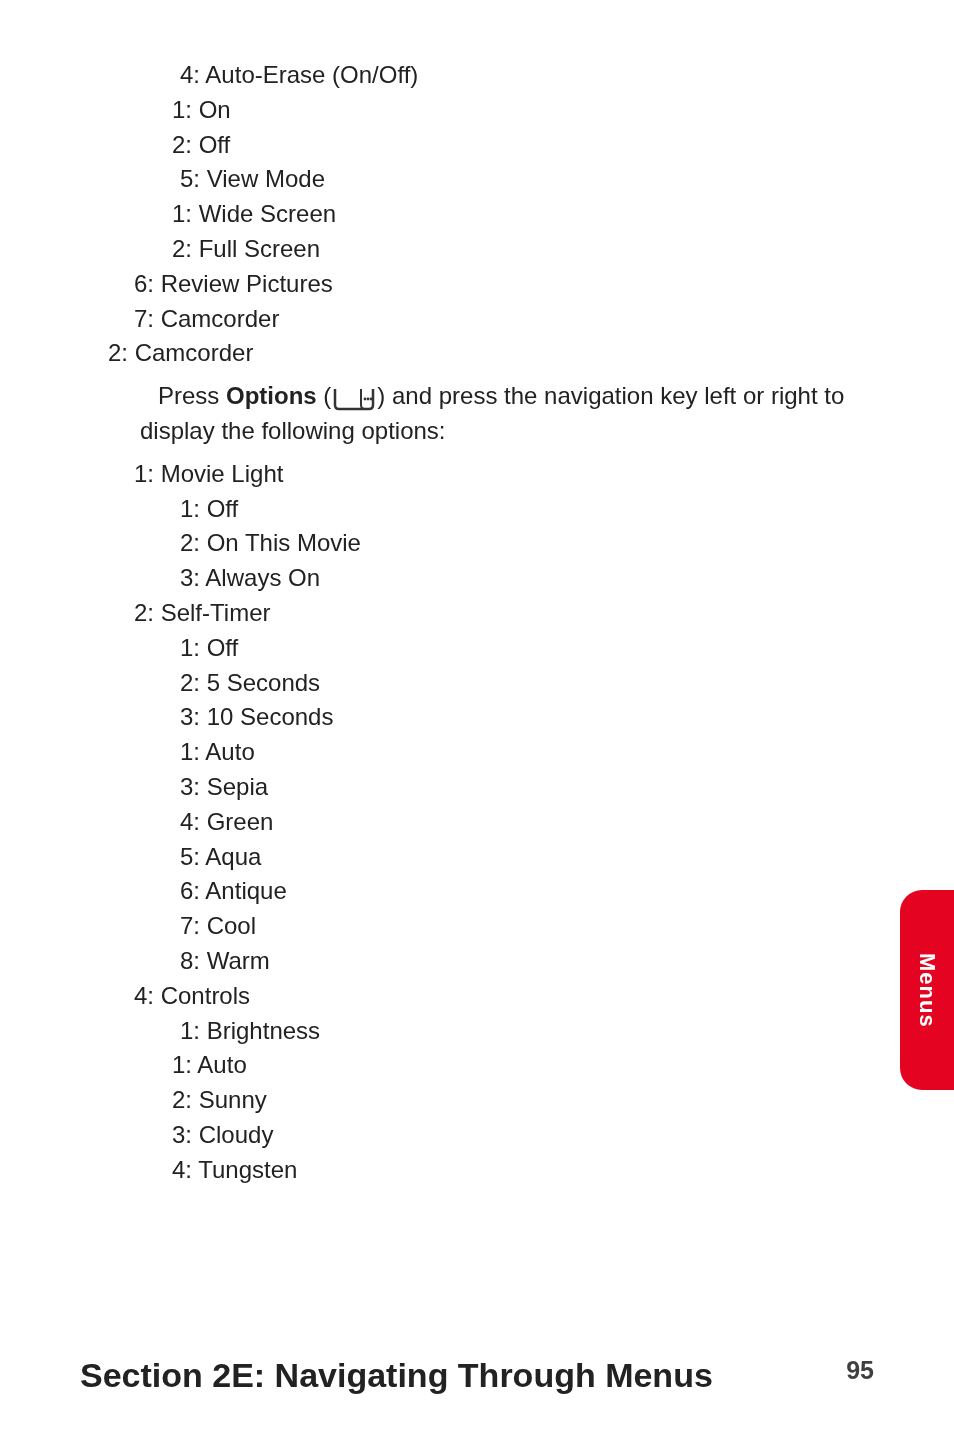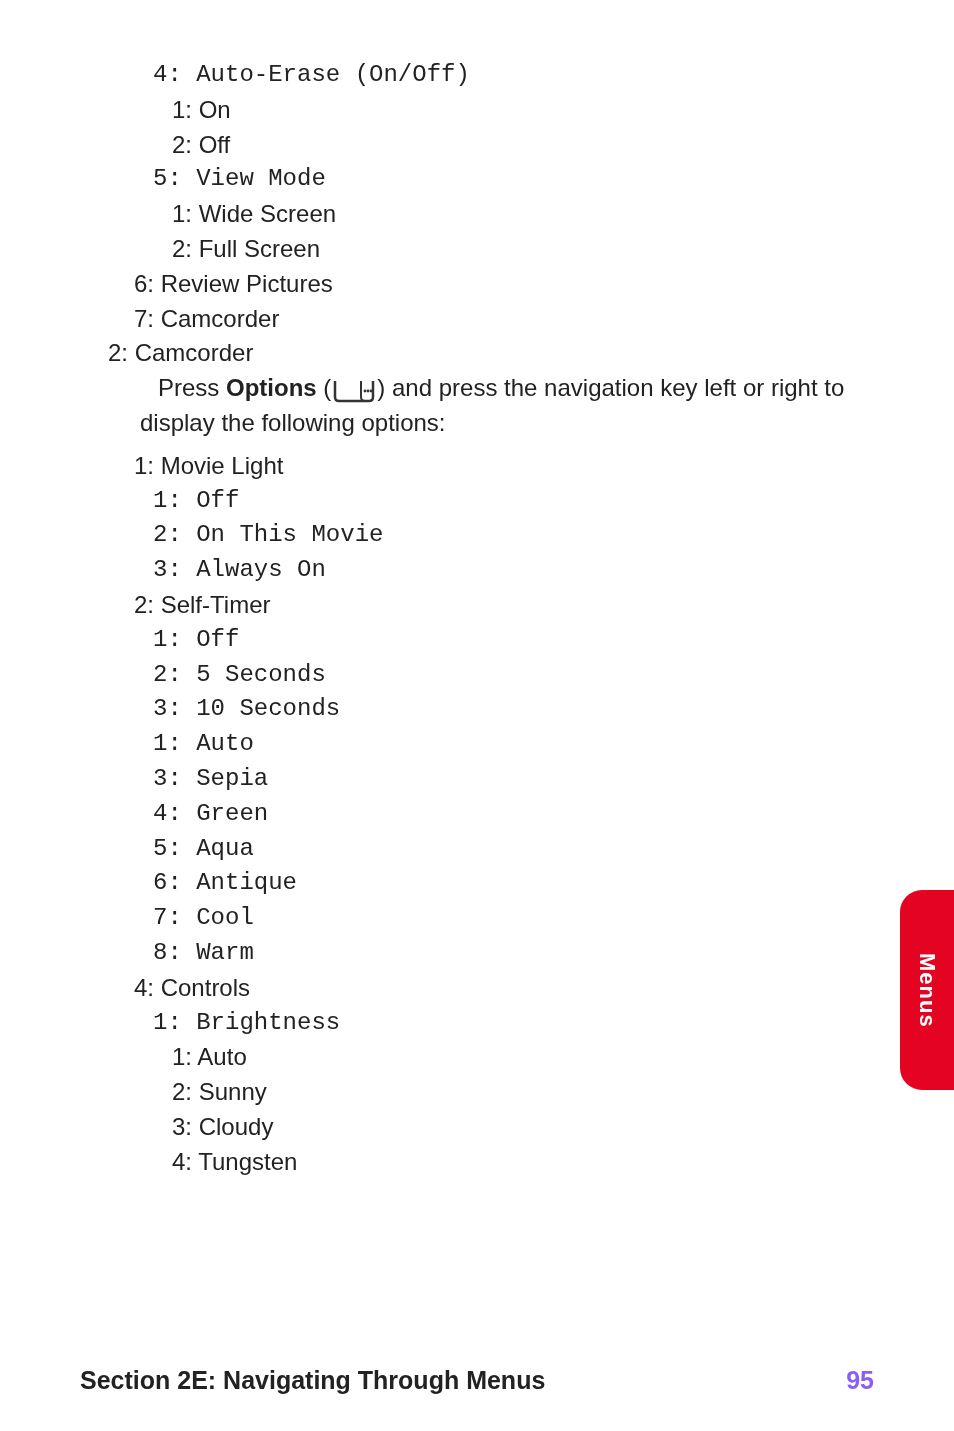--- a/index.html
+++ b/index.html
@@ -11,24 +11,25 @@
       position: relative;
       color: #222;
     }
     .content {
       padding: 58px 80px 0 100px;
       font-size: 24px;
       line-height: 1.45;
     }
     .l0 { margin-left: 8px; }
     .l1 { margin-left: 34px; }
-    .l2 { margin-left: 53px; font-family: Liberation Mono, monospace; }
+    .l2 { margin-left: 80px; }
     .l3 { margin-left: 72px; }
     .paragraph {
       margin-left: 40px;
+      margin-top: 8px;
       margin-bottom: 8px;
     }
     .paragraph .indent { display: inline-block; width: 18px; }
     .options-icon {
       display: inline-block;
       vertical-align: middle;
       width: 46px;
       height: 26px;
       position: relative;
     }
@@ -58,27 +59,27 @@
       bottom: 36px;
       left: 0;
       width: 100%;
       display: flex;
       justify-content: space-between;
       padding: 0 80px 0 80px;
       font-family: Arial, Helvetica, sans-serif;
     }
     .footer .section {
       font-weight: bold;
-      font-size: 25px;
+      font-size: 34px;
       color: #222;
     }
     .footer .pagenum {
       font-weight: bold;
       font-size: 25px;
-      color: #8b5cf6;
+      color: #404040;
     }
   </style>
 </head>
 <body>
 
 <div class="content">
 
   <div class="l2">4: Auto-Erase (On/Off)</div>
   <div class="l3">1: On</div>
   <div class="l3">2: Off</div>

